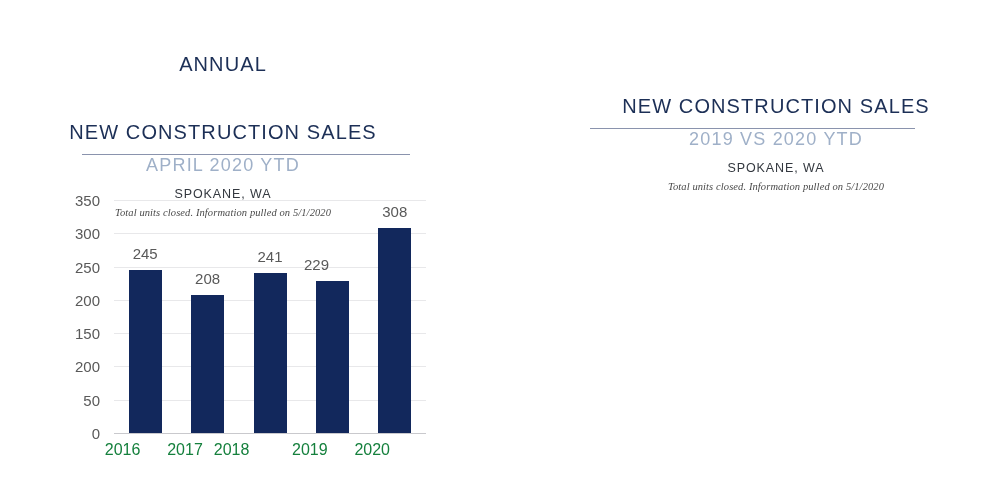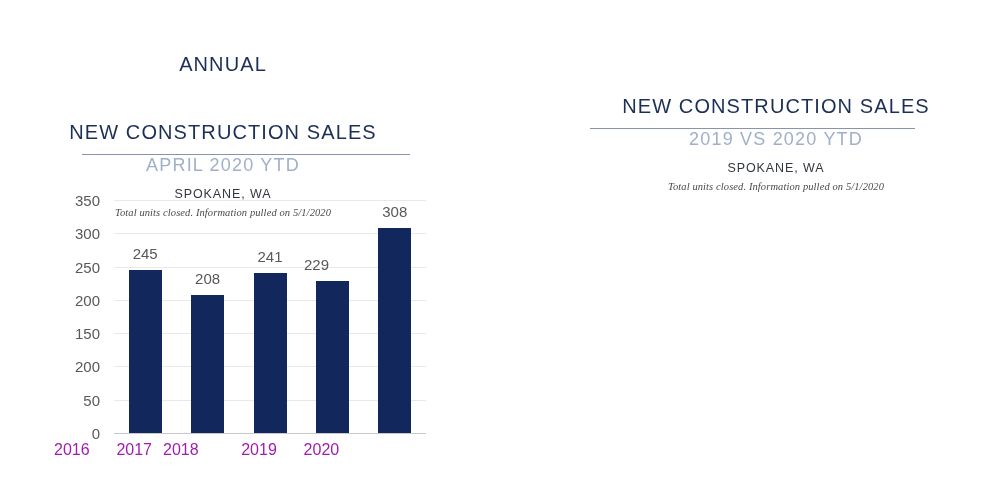--- a/index.html
+++ b/index.html
@@ -118,22 +118,22 @@
   .bar.navy  { background: #12285c; }
   .dlabel {
     position: absolute;
     text-align: center;
     color: #595959;
     font-size: 15px;
     white-space: nowrap;
   }
   .xlabel {
     position: absolute;
-    text-align: left;
-    color: #a21caf;
+    text-align: right;
+    color: #15803d;
     font-size: 15px;
     line-height: 20px;
     white-space: nowrap;
   }
 
   
   #chart-annual {
     left: 66px; top: 200px; width: 360px; height: 240px;
   }
   #chart-annual .ytick-col {

